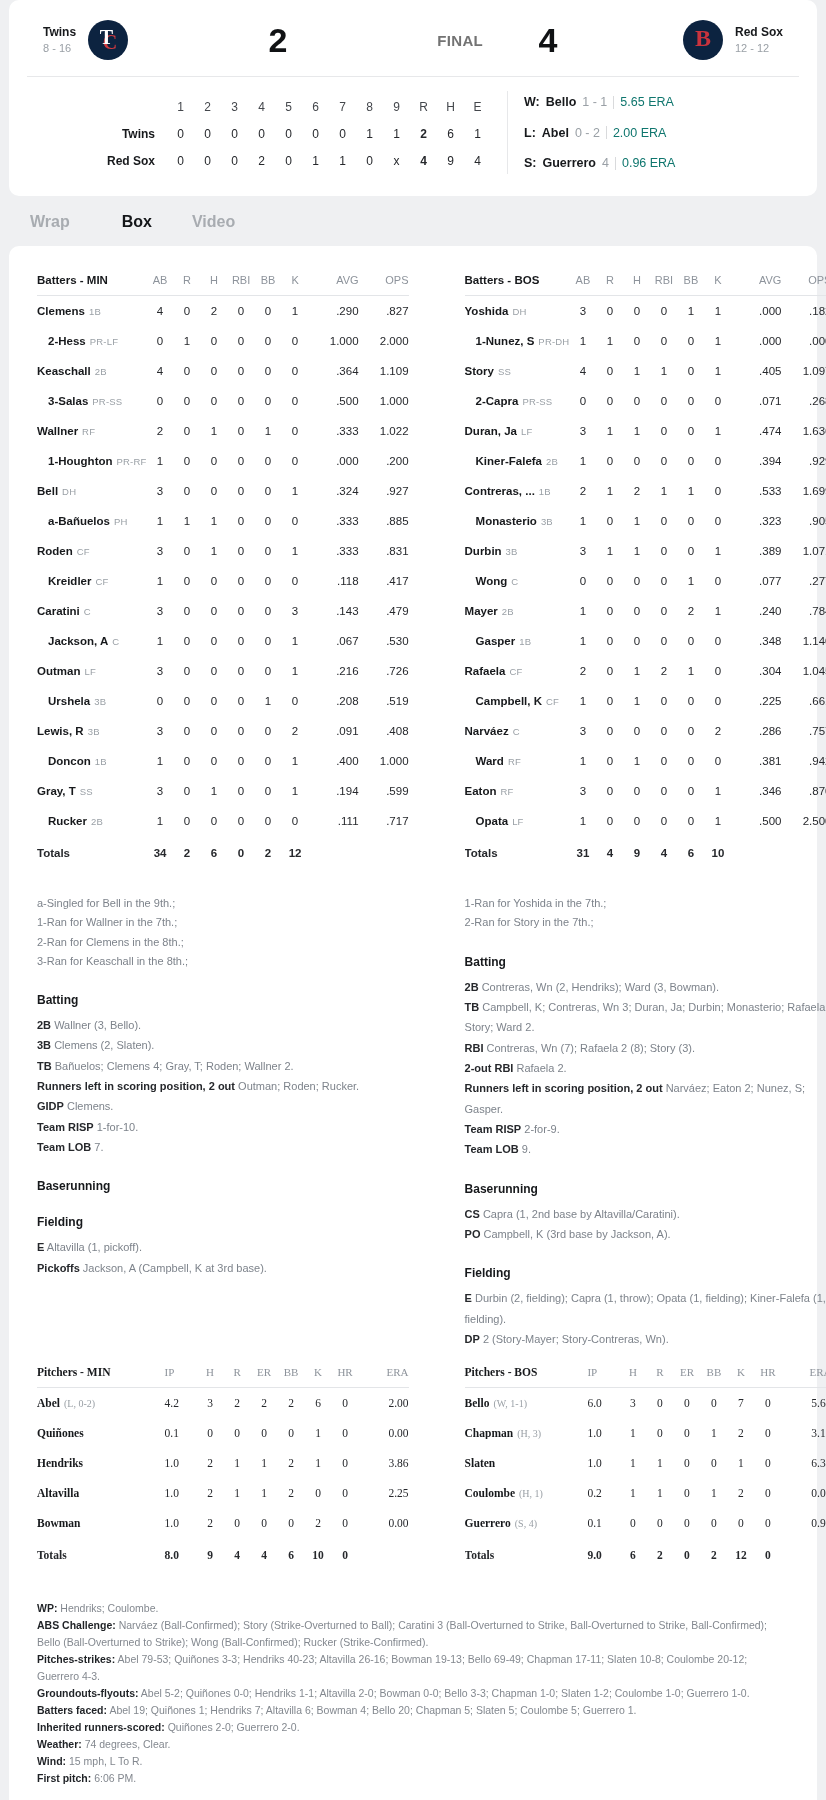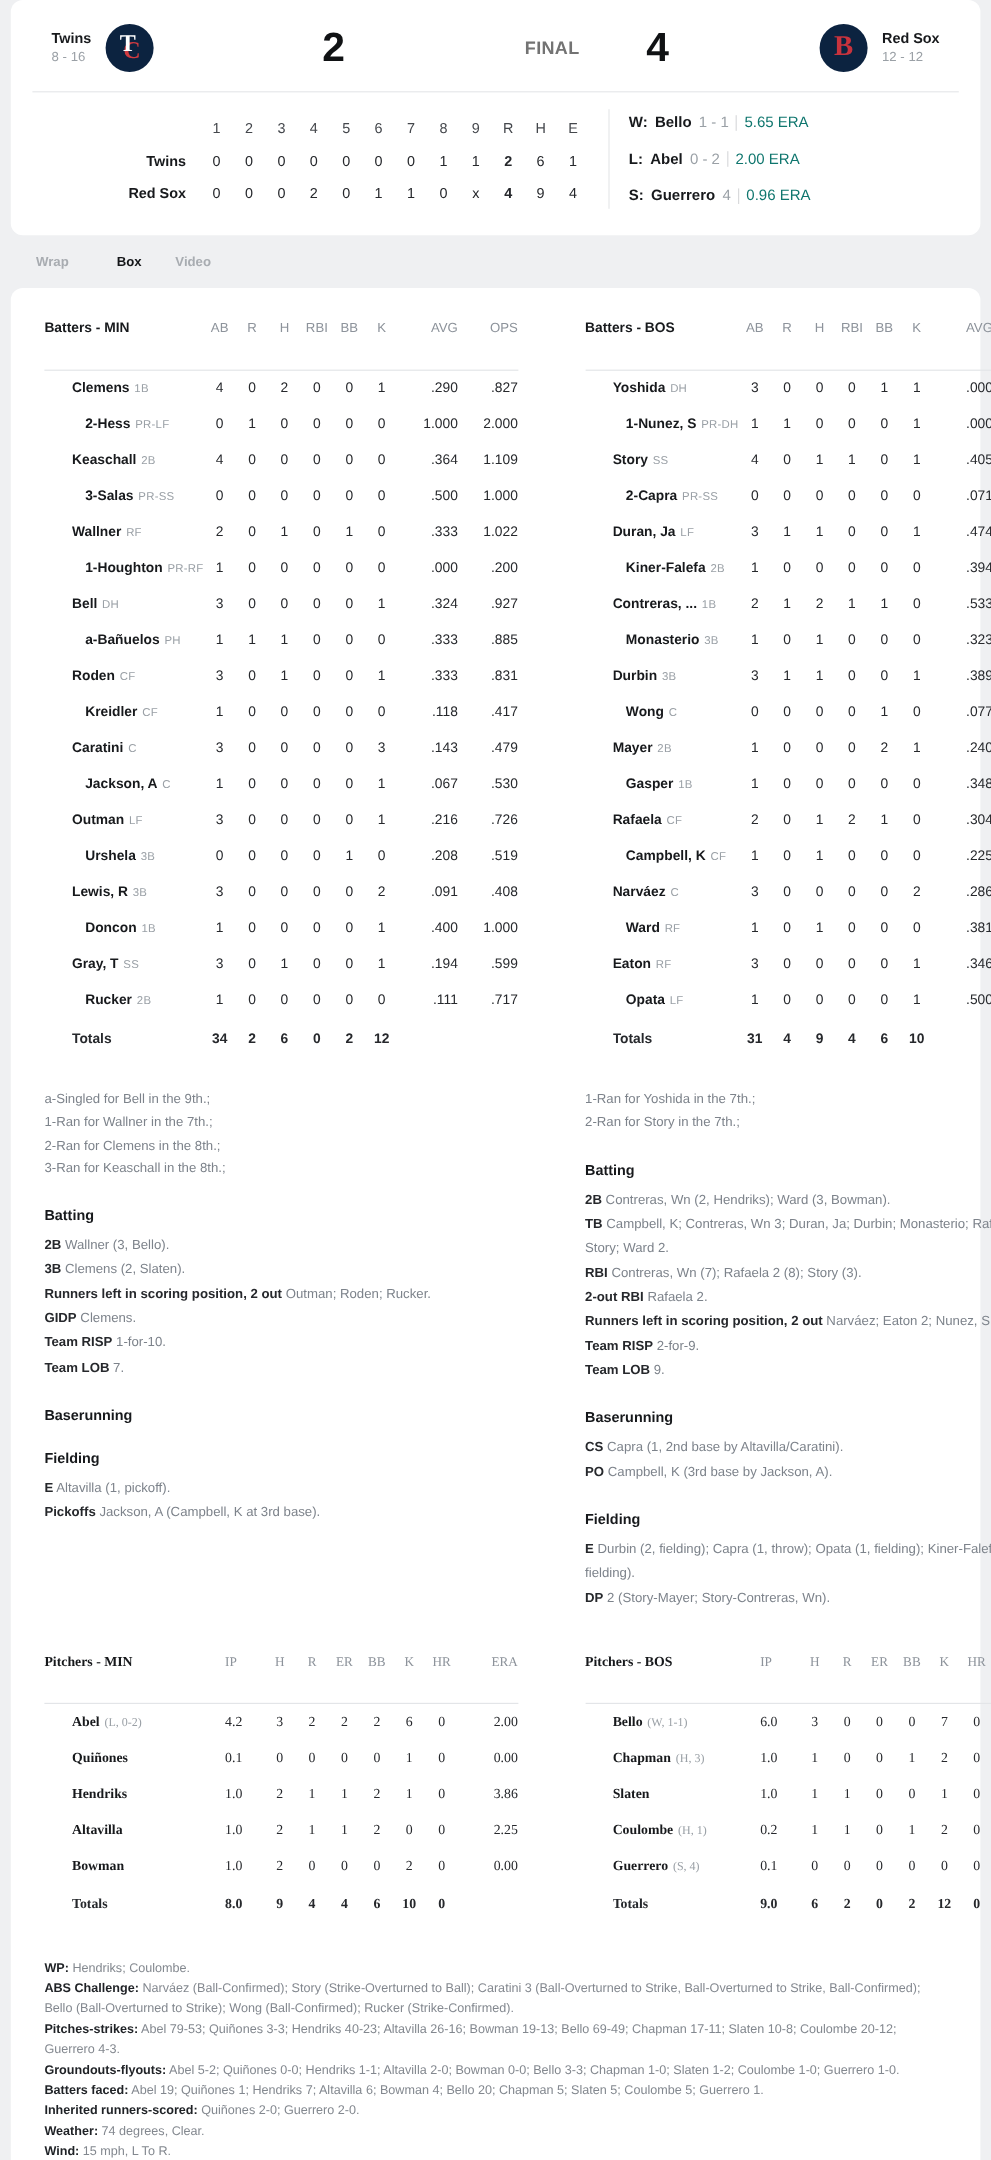--- a/index.html
+++ b/index.html
@@ -29,35 +29,35 @@
   .ls-head .ls-cell { color:#44474c; }
   .ls-cell.r { font-weight:bold; }
   .decisions { width:292px; border-left:1px solid #e7e8ea; padding:4px 0 4px 16px; display:flex; flex-direction:column; justify-content:space-between; gap:9px; }
   .dec-line { font-size:12.5px; display:flex; align-items:center; gap:6px; }
   .dec-label,.dec-name { font-weight:bold; color:#17191c; }
   .dec-record { color:#9aa0a6; }
   .dec-bar { width:1px; height:13px; background:#d9dadc; display:inline-block; }
   .dec-era { color:#0f766e; }
 
   
-  .tabs { display:flex; gap:28px; padding:17px 30px 15px; font-size:11px; font-weight:bold; }
+  .tabs { display:flex; gap:40px; padding:17px 30px 15px; font-size:16px; font-weight:bold; }
   .tab { color:#a8acb1; cursor:pointer; }
   .tab.active { color:#141619;margin-left:12px; }
 
   
   .box-card { padding:24px 28px 26px; }
   .columns { display:grid; grid-template-columns:1fr 1fr; column-gap:56px; }
 
-  .thead { display:flex; align-items:baseline; font-size:11px; color:#8d939b; padding:4px 0 28px; border-bottom:1px solid #e3e5e8; }
+  .thead { display:flex; align-items:baseline; font-size:11px; color:#8d939b; padding:4px 0 9px; border-bottom:1px solid #e3e5e8; }
   .tname { flex:1; font-weight:bold; font-size:11.5px; color:#17191c; }
   .c { width:27px; text-align:center; }
   .cw { width:50px; text-align:right; }
   .cip { width:32px; }
   .trow { display:flex; align-items:baseline; padding:9px 0; font-size:11.5px; color:#26282c; }
-  .pl { flex:1; white-space:nowrap; overflow:hidden;margin-left:23px; }
+  .pl { flex:1; white-space:nowrap; overflow:hidden; }
   .pname { font-weight:bold; color:#17191c; cursor:pointer; }
   .pos { color:#9aa0a6; font-size:9.5px; margin-left:4px; letter-spacing:.2px; }
   .pnote { color:#9aa0a6; font-size:10px; margin-left:4px; }
   .trow.indent .pl { padding-left:11px; }
   .trow.totals { font-weight:bold; padding-top:11px; }
   .trow.totals .pl { font-weight:bold; }
 
   .mid { min-height:462px; }
   .notes { margin-top:26px; }
   .note { font-size:11px; color:#7d838b; line-height:1.75; }
@@ -452,20 +452,21 @@
           <div>
 
               <div class="section">
                 <div class="sec-h">Batting</div>
                 <div>
 
                     <div class="sline"><span class="sl-label">2B</span> <span class="sl-text">Wallner (3, Bello).</span></div>
 
                     <div class="sline"><span class="sl-label">3B</span> <span class="sl-text">Clemens (2, Slaten).</span></div>
 
+                    <div class="sline"><span class="sl-label">TB</span> <span class="sl-text">Bañuelos; Clemens 4; Gray, T; Roden; Wallner 2.</span></div>
 
                     <div class="sline"><span class="sl-label">Runners left in scoring position, 2 out</span> <span class="sl-text">Outman; Roden; Rucker.</span></div>
 
                     <div class="sline"><span class="sl-label">GIDP</span> <span class="sl-text">Clemens.</span></div>
 
                     <div class="sline"><span class="sl-label">Team RISP</span> <span class="sl-text">1-for-10.</span></div>
 
                     <div class="sline"><span class="sl-label">Team LOB</span> <span class="sl-text">7.</span></div>
                   </div>
               </div>

